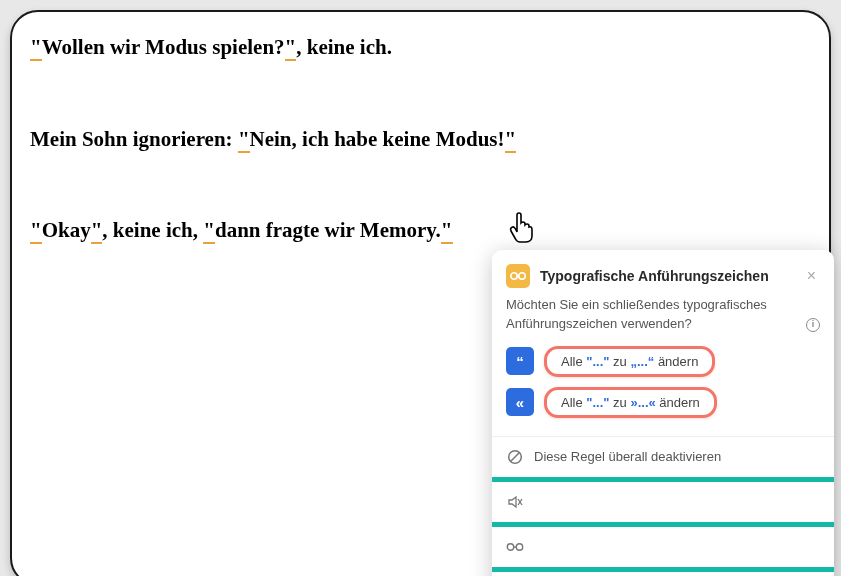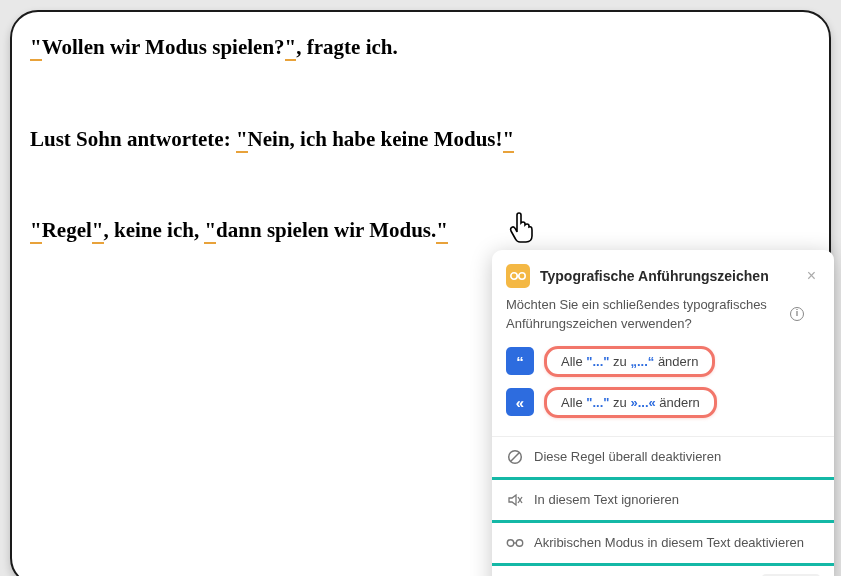--- a/index.html
+++ b/index.html
@@ -80,24 +80,24 @@
     .popup-close {
       font-size: 16px;
       color: #aaa;
       cursor: pointer;
       line-height: 1;
       padding: 2px 4px;
     }
     .popup-desc {
       font-size: 13px;
       color: #555;
-      padding: 0 30px 12px 14px;
+      padding: 0 14px 12px 14px;
       line-height: 1.45;
       display: flex;
-      align-items: center;
+      align-items: flex-end;
       gap: 20px;
     }
     .info-circle {
       display: inline-flex;
       width: 14px;
       height: 14px;
       border: 1.4px solid #888;
       border-radius: 50%;
       align-items: center;
       justify-content: center;
@@ -140,21 +140,21 @@
     .popup-actions {
       border-top: 1px solid #eee;
     }
     .action-item {
       display: flex;
       align-items: center;
       gap: 10px;
       padding: 11px 14px;
       font-size: 13px;
       color: #555;
-      border-bottom: 3px solid #14b8a6;
+      border-bottom: 5px solid #14b8a6;
       cursor: pointer;
     }
     .action-icon {
       width: 18px;
       height: 18px;
       display: flex;
       align-items: center;
       justify-content: center;
       flex-shrink: 0;
       color: #777;
@@ -188,27 +188,27 @@
       border-radius: 4px;
     }
   </style>
 </head>
 <body>
 
 <div class="app-window">
 
   <div class="text-content">
     <div class="para">
-      <span class="q-mark">"</span><span>Wollen wir Modus spielen?</span><span class="q-mark">"</span><span>, fragte ich.</span>
+      <span class="q-mark">"</span><span>Wollen wir Modus spielen?</span><span class="q-mark">"</span><span>, keine ich.</span>
     </div>
     <div class="para">
-      <span>Lust Sohn antwortete: </span><span class="q-mark">"</span><span>Nein, ich habe keine Modus!</span><span class="q-mark">"</span>
+      <span>Mein Sohn ignorieren: </span><span class="q-mark">"</span><span>Nein, ich habe keine Modus!</span><span class="q-mark">"</span>
     </div>
     <div class="para">
-      <span class="q-mark">"</span><span>Regel</span><span class="q-mark">"</span><span>, keine ich, </span><span class="q-mark">"</span><span>dann spielen wir Modus.</span><span class="q-mark">"</span>
+      <span class="q-mark">"</span><span>Okay</span><span class="q-mark">"</span><span>, keine ich, </span><span class="q-mark">"</span><span>dann fragte wir Memory.</span><span class="q-mark">"</span>
     </div>
   </div>
 
   <div class="cursor-hand">
     <svg viewBox="0 0 28 32" width="28" height="32">
       <path d="M10 3 C10 1.5 11 1 12 1 C13 1 14 1.5 14 3 L14 11 C14 11 15 10 16 10 C17 10 18 11 18 12 L18 13 C18 13 19 12 20 12 C21 12 22 13 22 14 L22 15 C22 15 23 14.5 24 15 C25 15.5 25 17 25 18 L25 24 C25 27 23 30 19 30 L13 30 C11 30 9.5 29 8.5 27 L4 19 C3 17 4 15.5 5.5 15 C7 14.5 8 16 8.5 17 L10 20 Z" fill="#fff" stroke="#000" stroke-width="1.6"></path>
     </svg>
   </div>
 
   <div class="popup">
@@ -254,31 +254,29 @@
         <span>Diese Regel überall deaktivieren</span>
       </div>
       <div class="action-item">
         <span class="action-icon">
           <svg width="16" height="16" viewBox="0 0 16 16">
               <path d="M2 6 L5 6 L9 3 L9 13 L5 10 L2 10 Z" fill="none" stroke="#777" stroke-width="1.3"></path>
               <line x1="11" y1="5" x2="15" y2="11" stroke="#777" stroke-width="1.3"></line>
               <line x1="15" y1="5" x2="11" y2="11" stroke="#777" stroke-width="1.3"></line>
             </svg>
         </span>
-        <span>In diesem Text ignorieren</span>
       </div>
       <div class="action-item">
         <span class="action-icon">
           <svg width="18" height="10" viewBox="0 0 18 10">
               <circle cx="4.5" cy="5" r="3.2" fill="none" stroke="#777" stroke-width="1.4"></circle>
               <circle cx="13.5" cy="5" r="3.2" fill="none" stroke="#777" stroke-width="1.4"></circle>
               <line x1="7.5" y1="5" x2="10.5" y2="5" stroke="#777" stroke-width="1.4"></line>
             </svg>
         </span>
-        <span>Akribischen Modus in diesem Text deaktivieren</span>
       </div>
     </div>
 
     <div class="popup-footer">
       <span class="lt-logo">LT</span>
       <span class="footer-spacer"></span>
       <span class="footer-link">LanguageTool</span>
       <span class="premium-badge">Premium</span>
     </div>
   </div>

